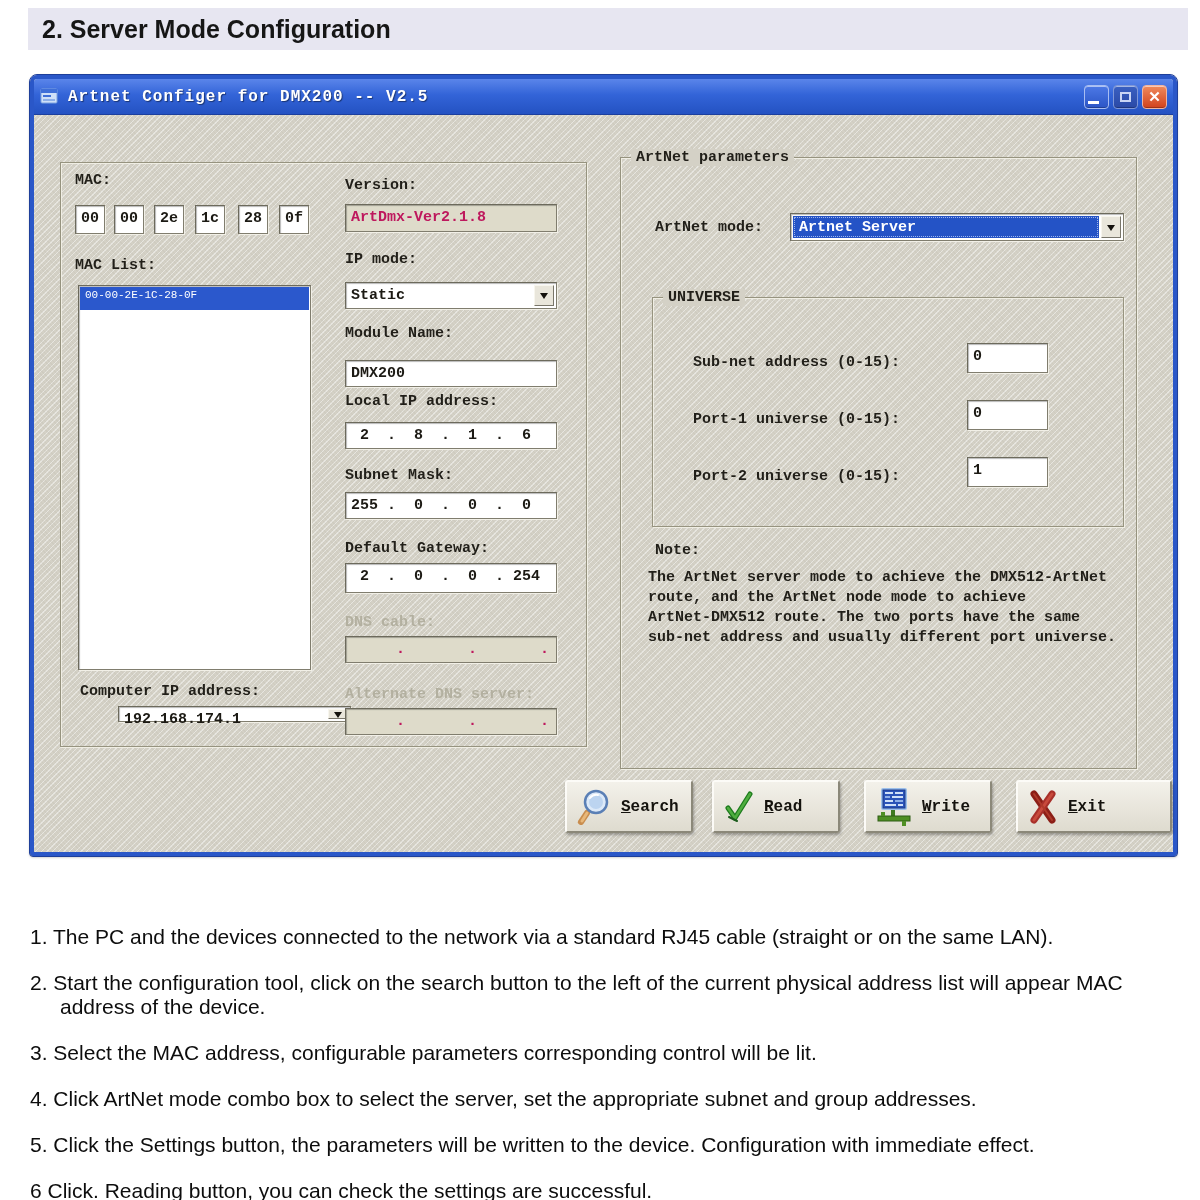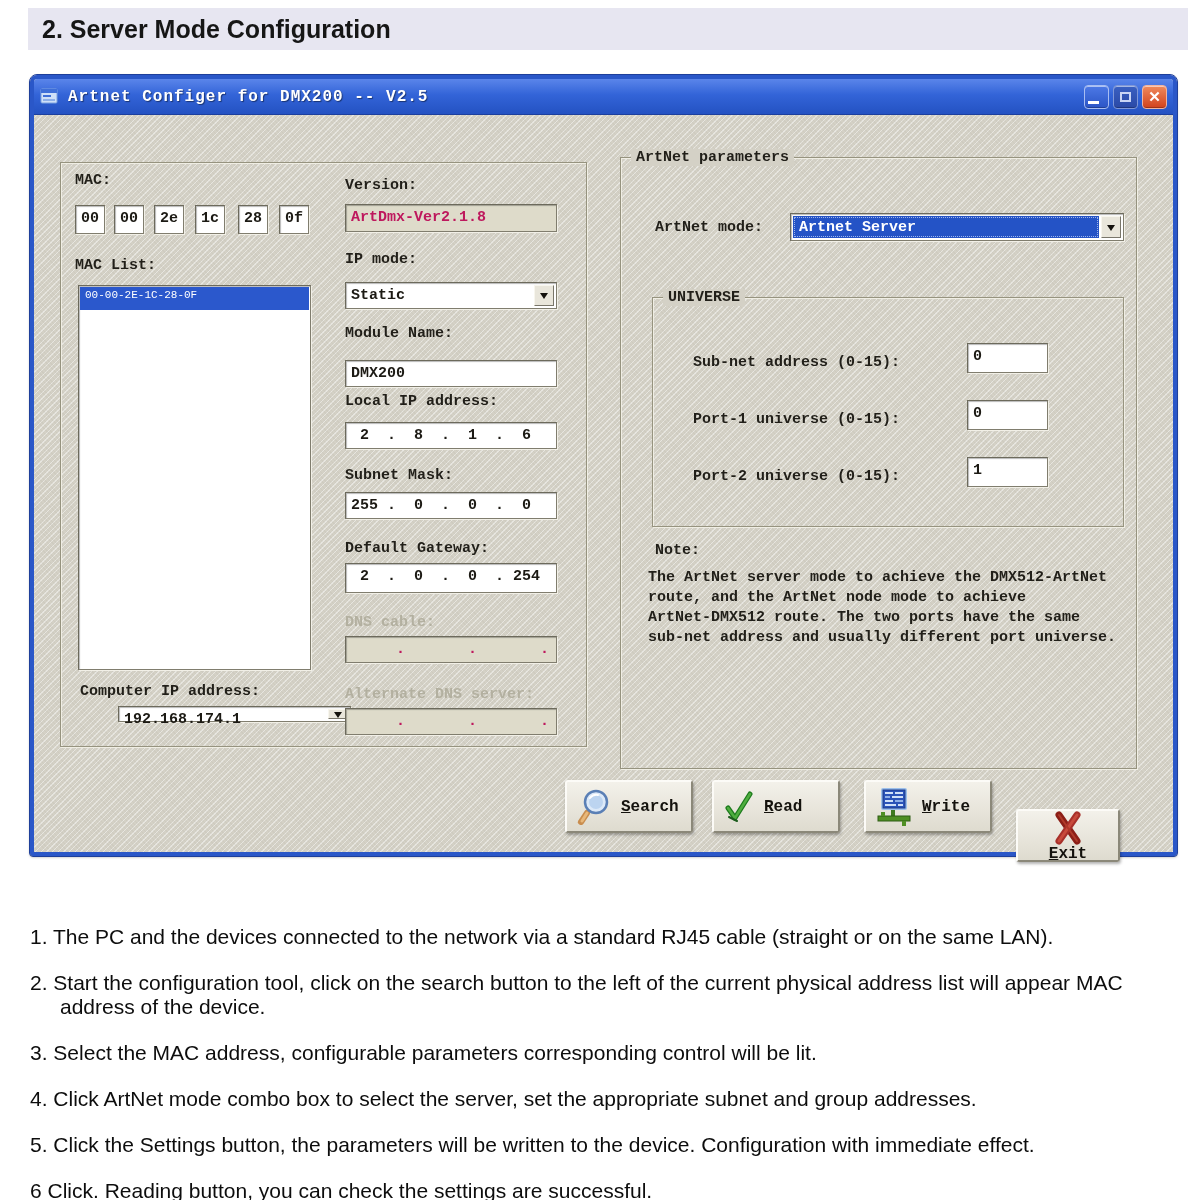--- a/index.html
+++ b/index.html
@@ -218,21 +218,21 @@
 
     <div class="push-btn" style="left:678px;top:665px;width:128px;">
       <svg class="btn-icon" width="30" height="34" viewBox="0 0 30 34">
         <path d="M4 18 L11 28 L26 4" fill="none" stroke="#1c7a1c" stroke-width="5" stroke-linecap="round" stroke-linejoin="round"></path>
         <path d="M4 18 L11 28 L26 4" fill="none" stroke="#4fae3f" stroke-width="2.5" stroke-linecap="round" stroke-linejoin="round"></path>
         <path d="M5 27 L13 31" stroke="#1c5c1c" stroke-width="2" stroke-linecap="round"></path>
       </svg>
       <span class="btn-label"><span class="first-letter">R</span><span>ead</span></span>
     </div>
 
-    <div class="push-btn" style="left:982px;top:694px;width:104px;flex-direction:column;">
+    <div class="push-btn" style="left:982px;top:665px;width:156px;">
       <svg class="btn-icon" width="30" height="34" viewBox="0 0 30 34">
         <path d="M6 4 L24 30" stroke="#8c1f17" stroke-width="7" stroke-linecap="round"></path>
         <path d="M24 4 L6 30" stroke="#a8302a" stroke-width="7" stroke-linecap="round"></path>
         <path d="M24 4 L6 30" stroke="#c84a3c" stroke-width="3" stroke-linecap="round"></path>
         <path d="M6 4 L24 30" stroke="#b03a2a" stroke-width="2" stroke-linecap="round"></path>
       </svg>
       <span class="btn-label"><span class="first-letter">E</span><span>xit</span></span>
     </div>
 
   </div>

